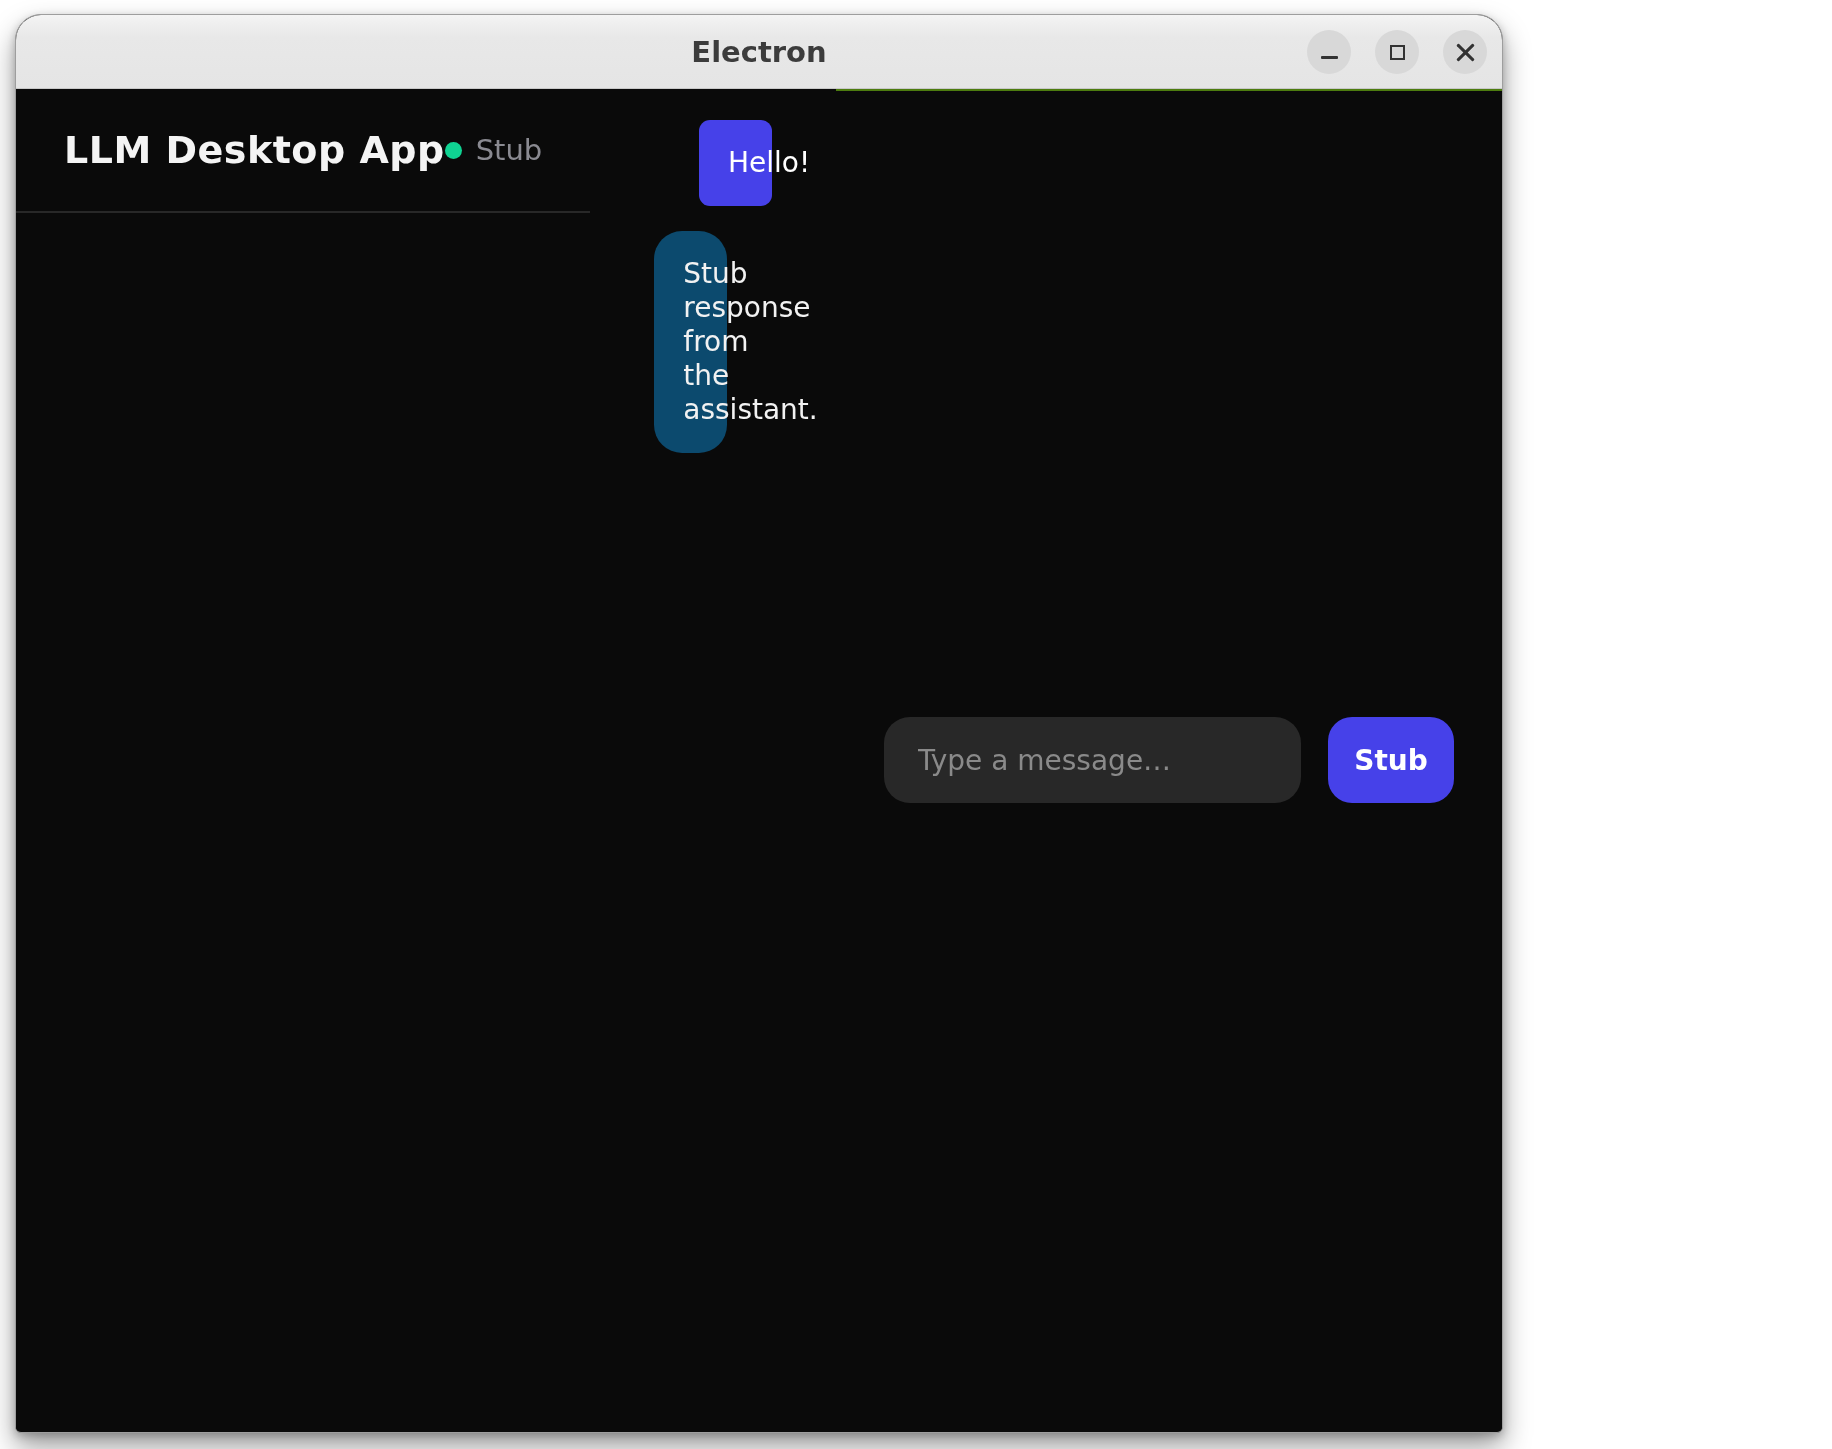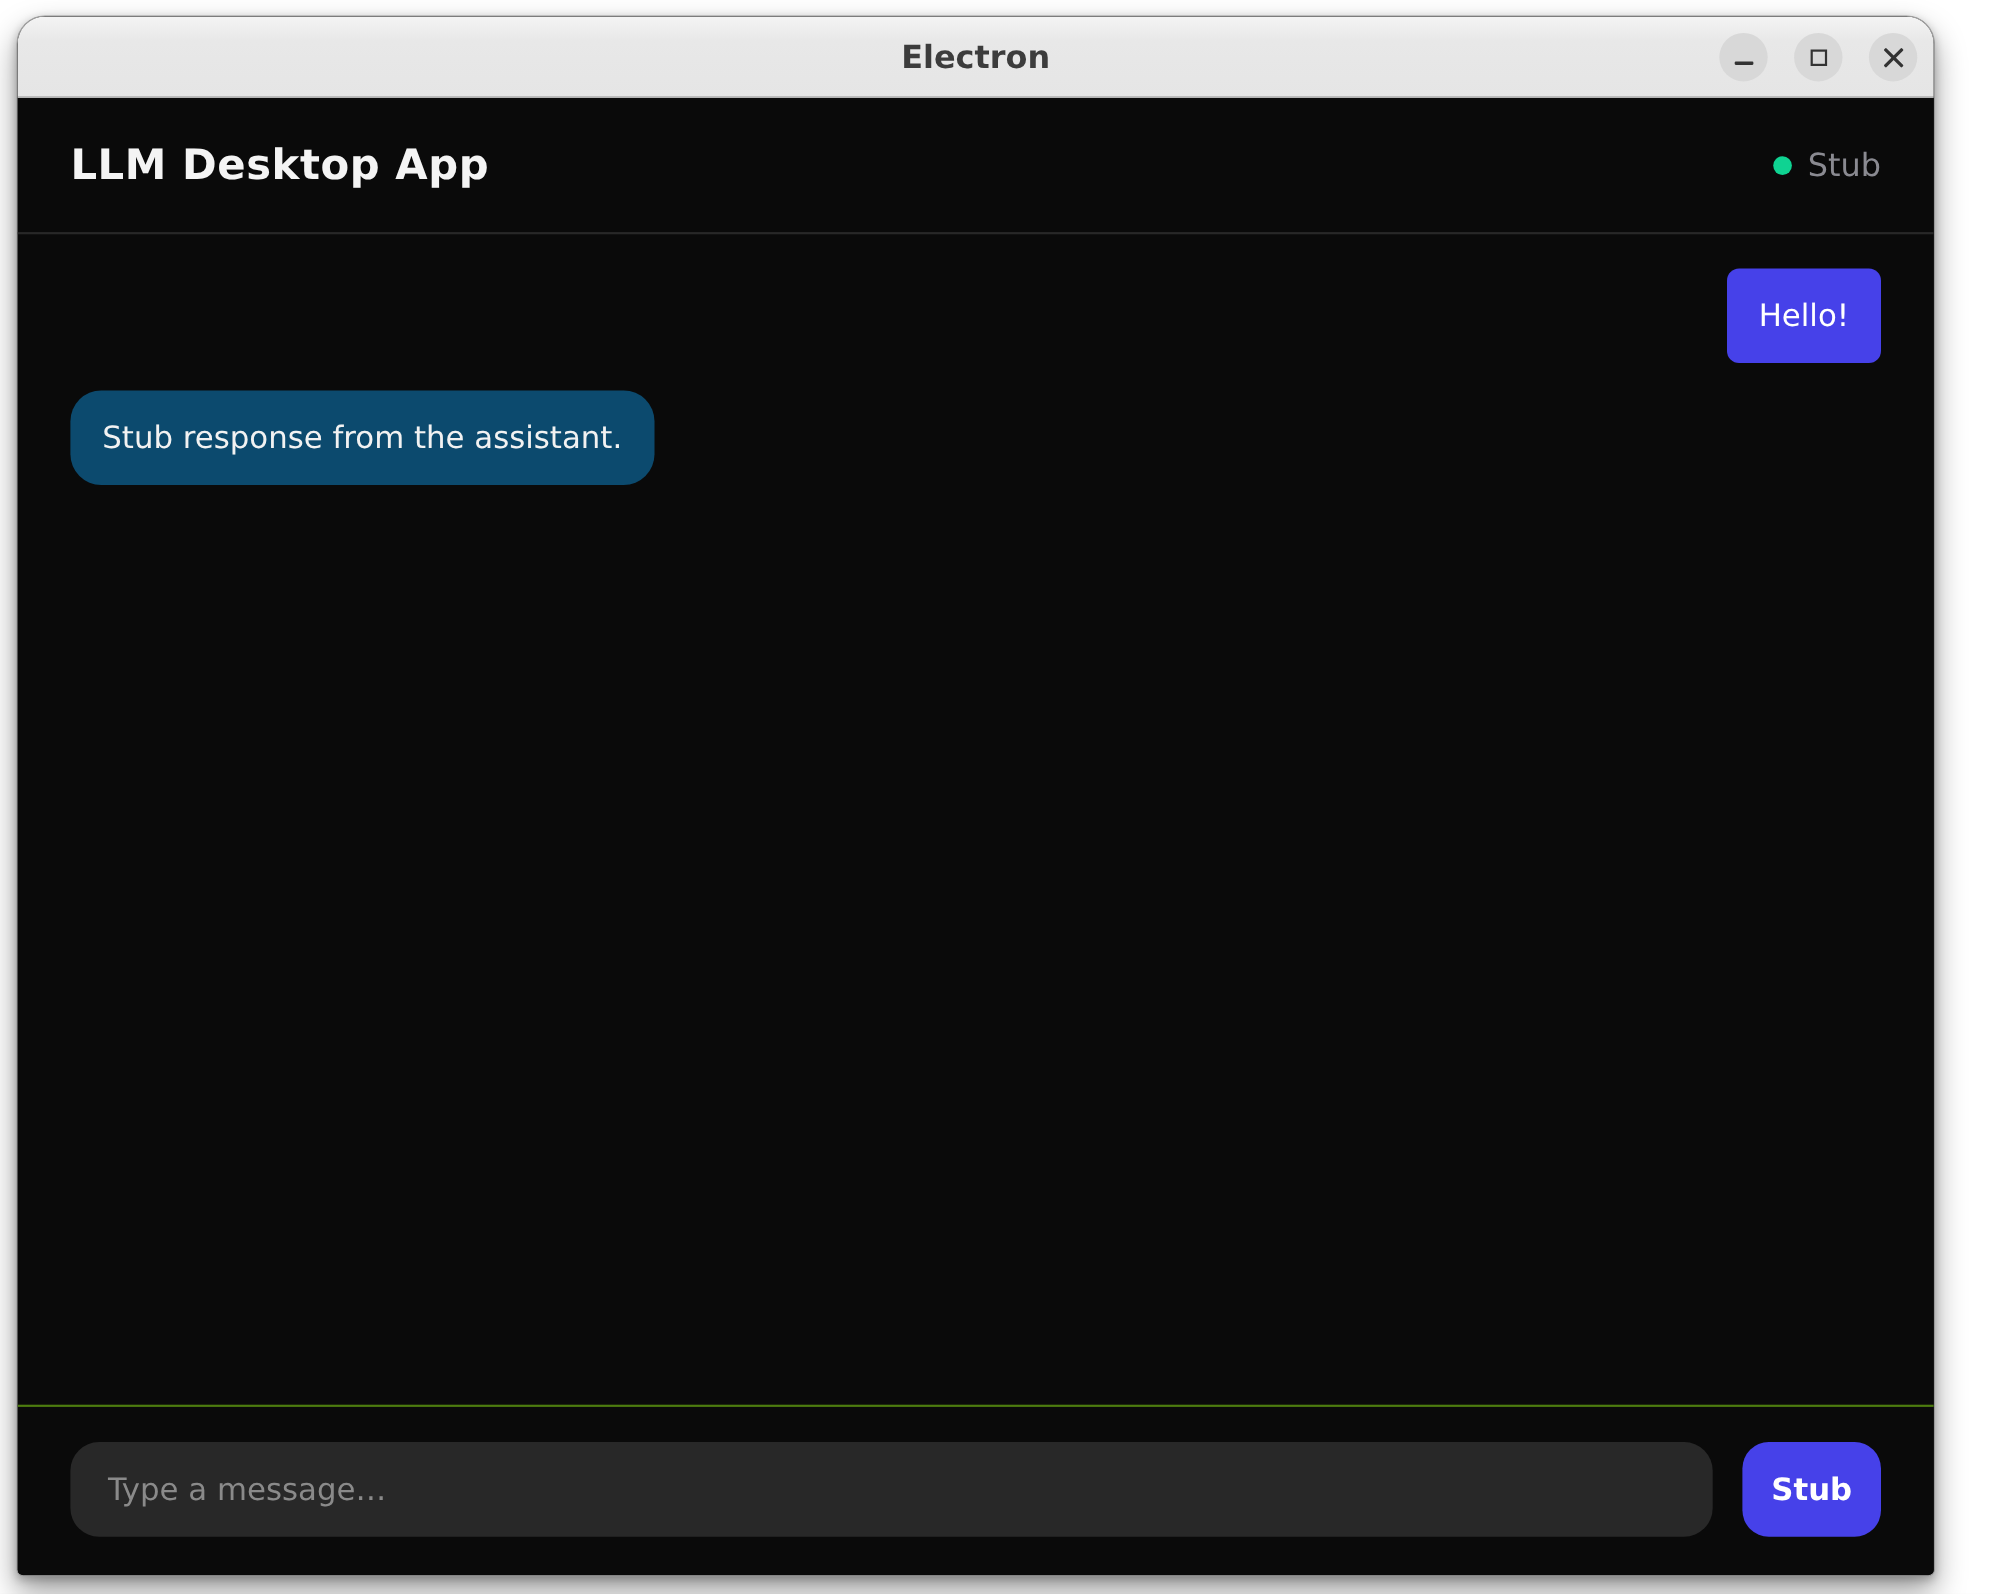--- a/index.html
+++ b/index.html
@@ -7,21 +7,21 @@
     width: 1832px; height: 1449px;
     background: #ffffff;
     font-family: "DejaVu Sans", "Liberation Sans", sans-serif;
     overflow: hidden;
   }
 
   
   .window {
     position: absolute;
     left: 15px; top: 14px;
-    width: 1744px; height: 1419px;
+    width: 1488px; height: 1419px;
     border: 1px solid #9e9e9e;
     border-radius: 26px 26px 6px 6px;
     overflow: hidden;
     box-shadow: 0 14px 28px rgba(0,0,0,0.38), 0 3px 8px rgba(0,0,0,0.22);
     background: #0a0a0a;
   }
   .titlebar {
     position: relative;
     height: 74px;
     background: linear-gradient(#f4f4f4 0%, #e8e8e8 30%, #e5e5e5 100%);
@@ -49,21 +49,21 @@
     content: ""; position: absolute; left: 9px; top: -1px;
     width: 3px; height: 23px; background: #333; border-radius: 1px;
   }
   .glyph-close::before { transform: rotate(45deg); }
   .glyph-close::after  { transform: rotate(-45deg); }
 
   
   .app {
     height: calc(100% - 75px);
     background: #0a0a0a;
-    display: flex; flex-direction: column;
+    display: flex; flex-direction: row; gap: 16px;
   }
   .app-header {
     height: 124px; flex: none;
     padding: 0 48px;
     display: flex; align-items: center; justify-content: space-between;
     border-bottom: 2px solid #282828;
   }
   .app-header h1 {
     font-size: 38px; font-weight: 700; color: #f4f4f4; letter-spacing: 0.5px;
   }

